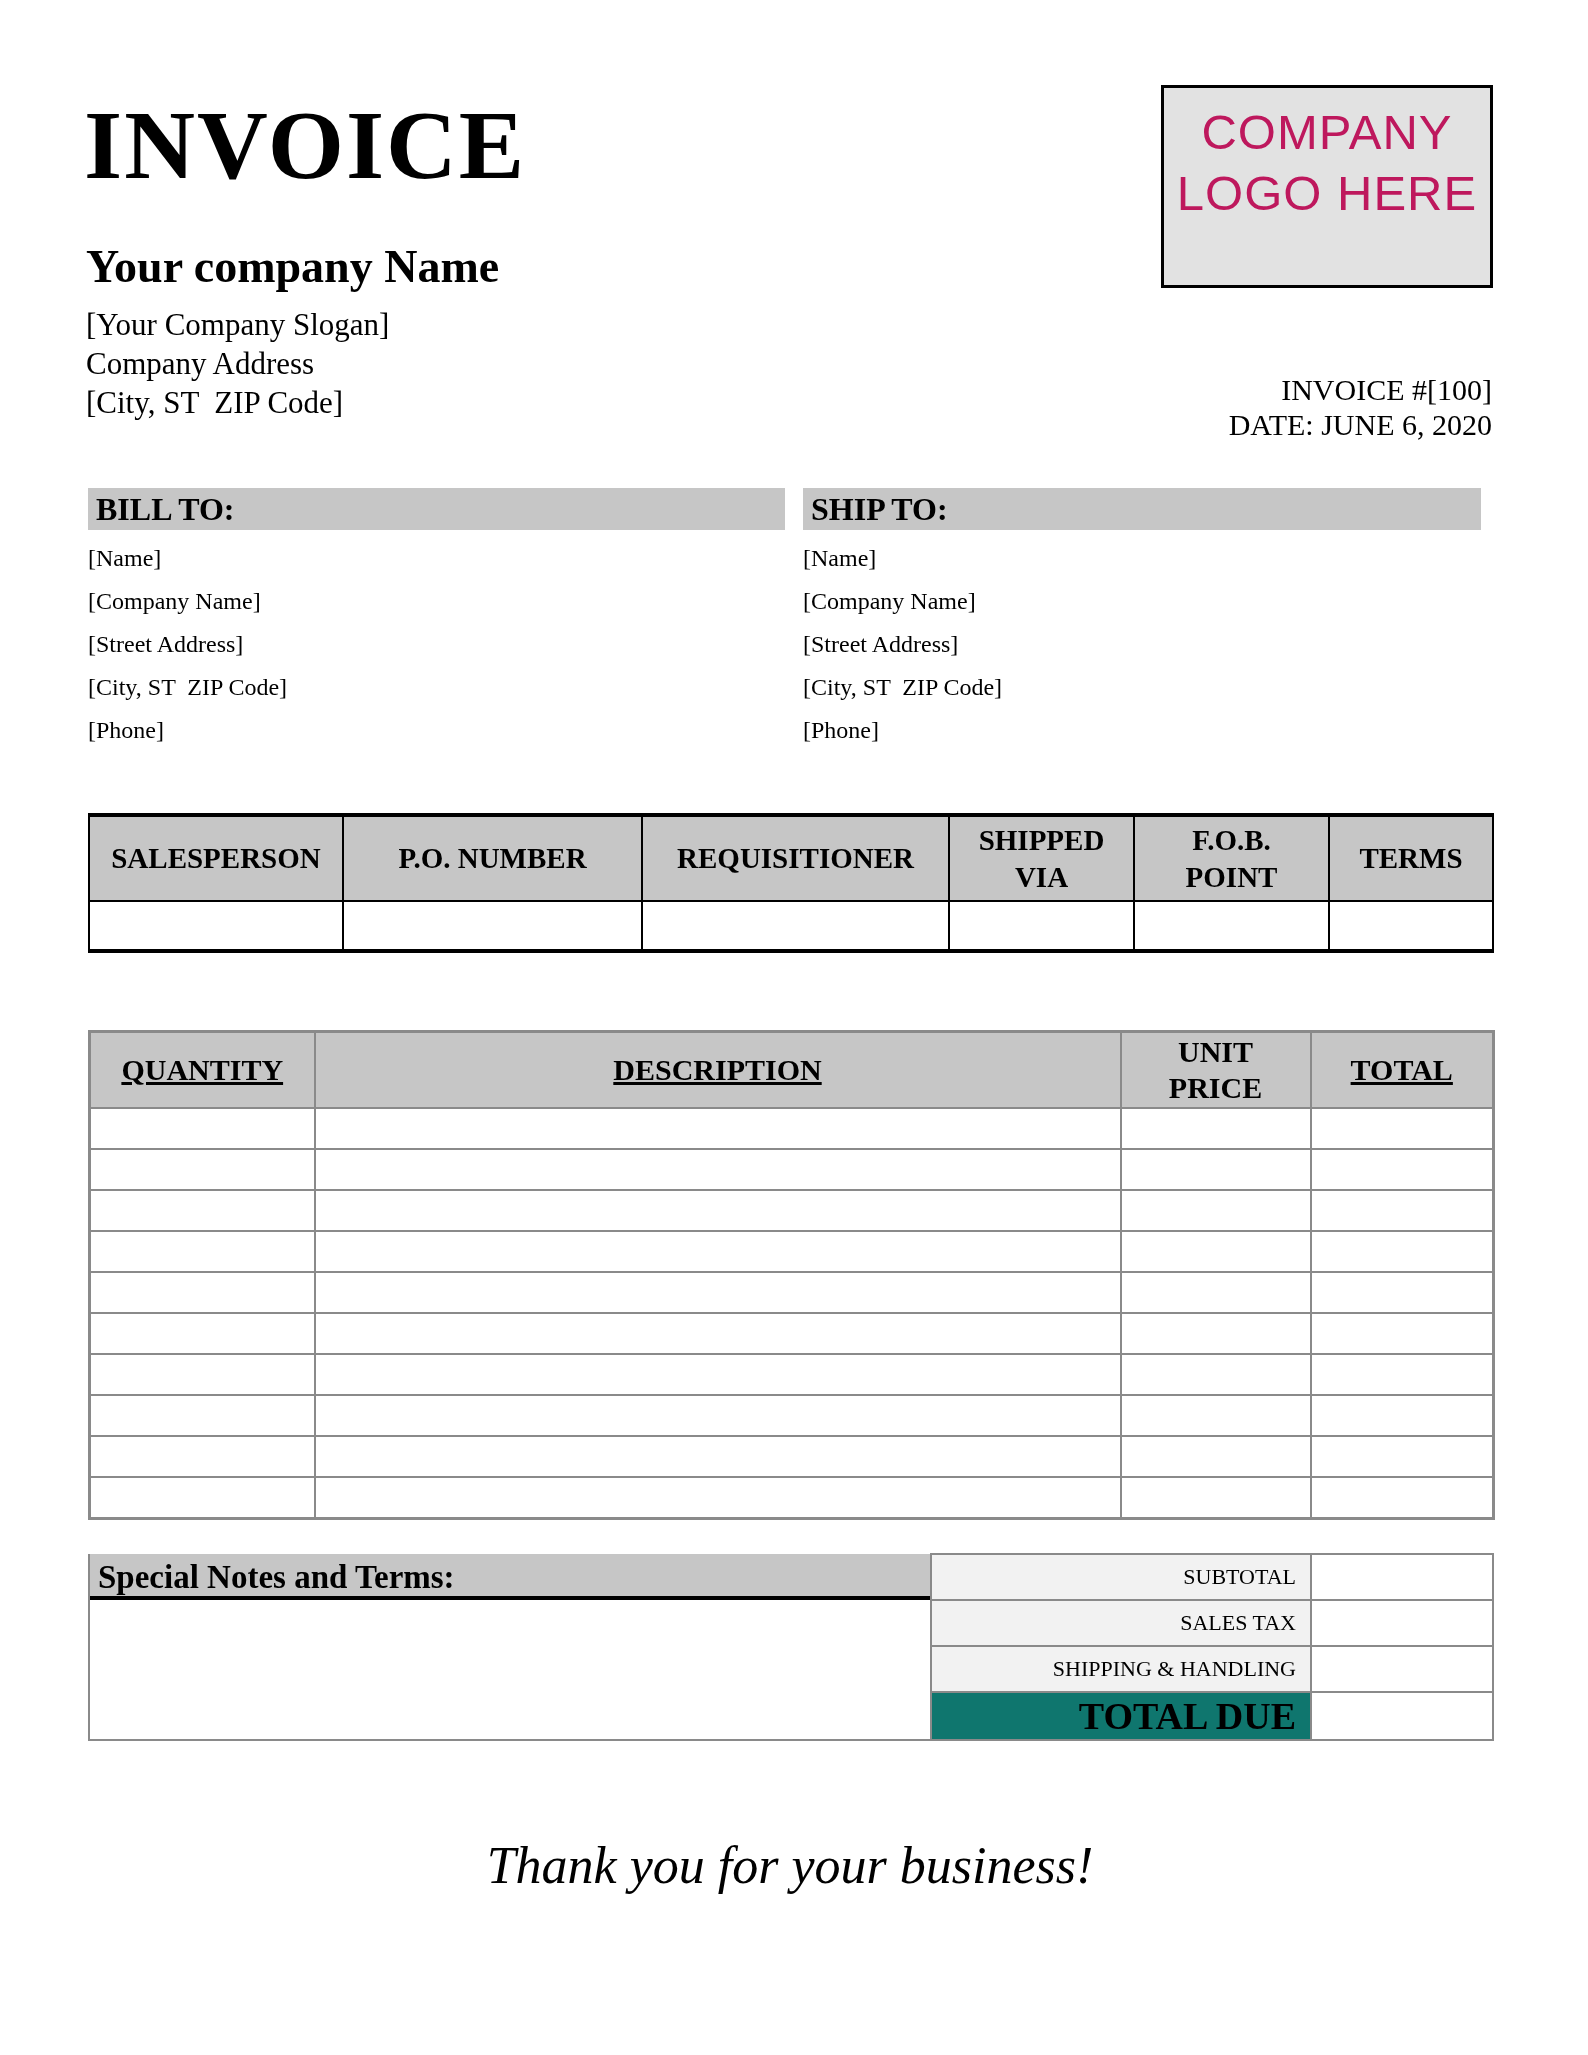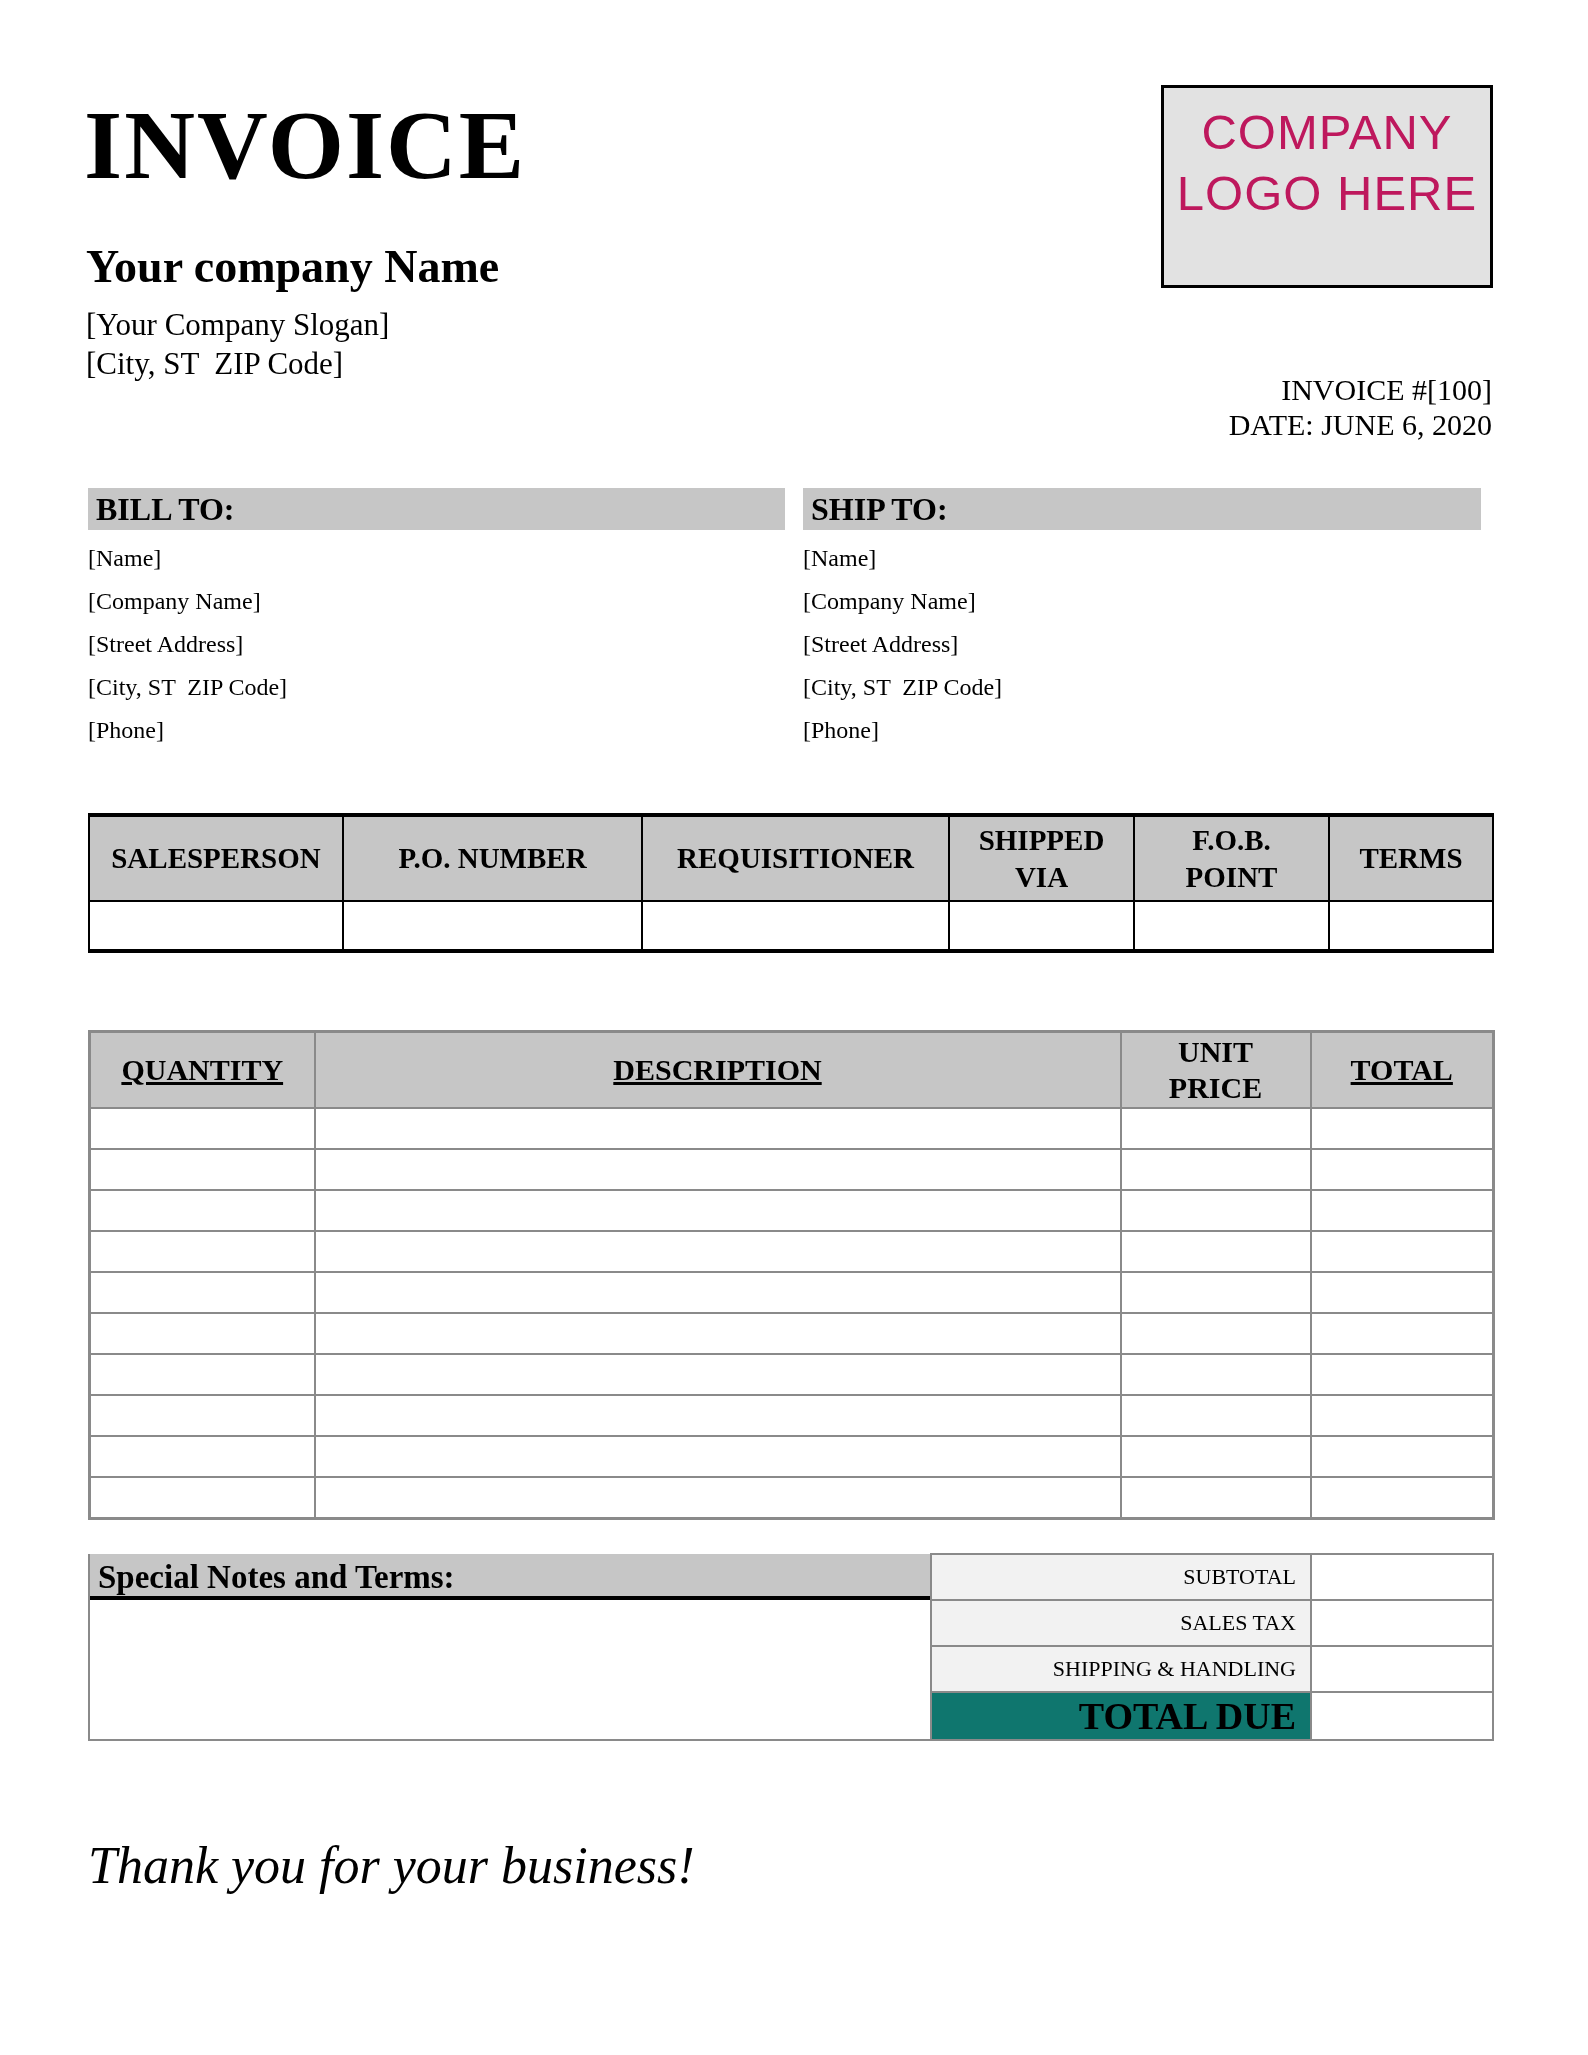--- a/index.html
+++ b/index.html
@@ -102,36 +102,37 @@
   }
   .total-due-cell {
     background: #0f766e; font-size: 38px; font-weight: bold;
     text-align: right; padding-right: 14px;
   }
   .value-cell { background: #fff; }
 
   
   .thank-you {
     left: 88px; top: 1836px; width: 1404px;
-    font-style: italic; font-size: 52px;
+    text-align: center; font-style: italic; font-size: 52px;
   }
 </style>
 </head>
 <body>
 
 <div class="abs invoice-title">INVOICE</div>
 
 <div class="abs logo-box">
   <div>COMPANY</div>
   <div>LOGO HERE</div>
 </div>
 
 <div class="abs company-block">
   <div class="company-name">Your company Name</div>
   <div class="company-line">[Your Company Slogan]</div>
+  <div class="company-line">Company Address</div>
   <div class="company-line">[City, ST  ZIP Code]</div>
 </div>
 
 <div class="abs meta-block">
   <div>INVOICE #[100]</div>
   <div>DATE: JUNE 6, 2020</div>
 </div>
 
 <div class="abs parties">
   <div class="party-left">

